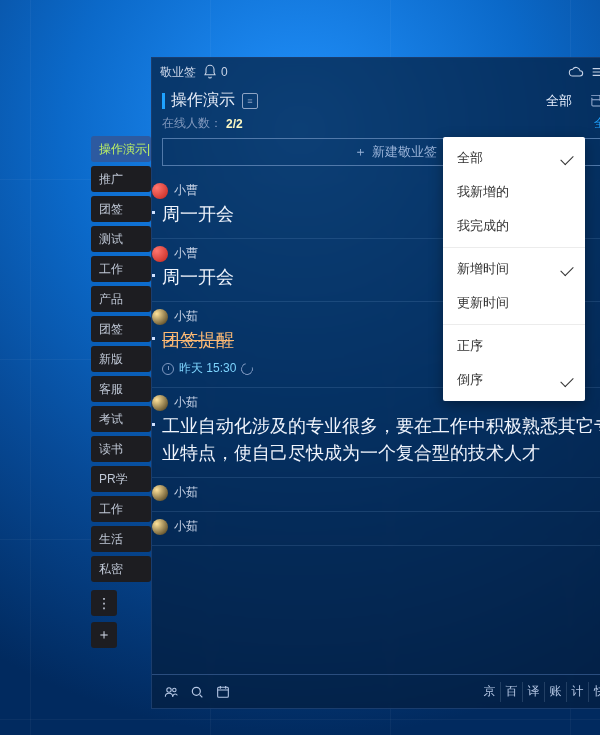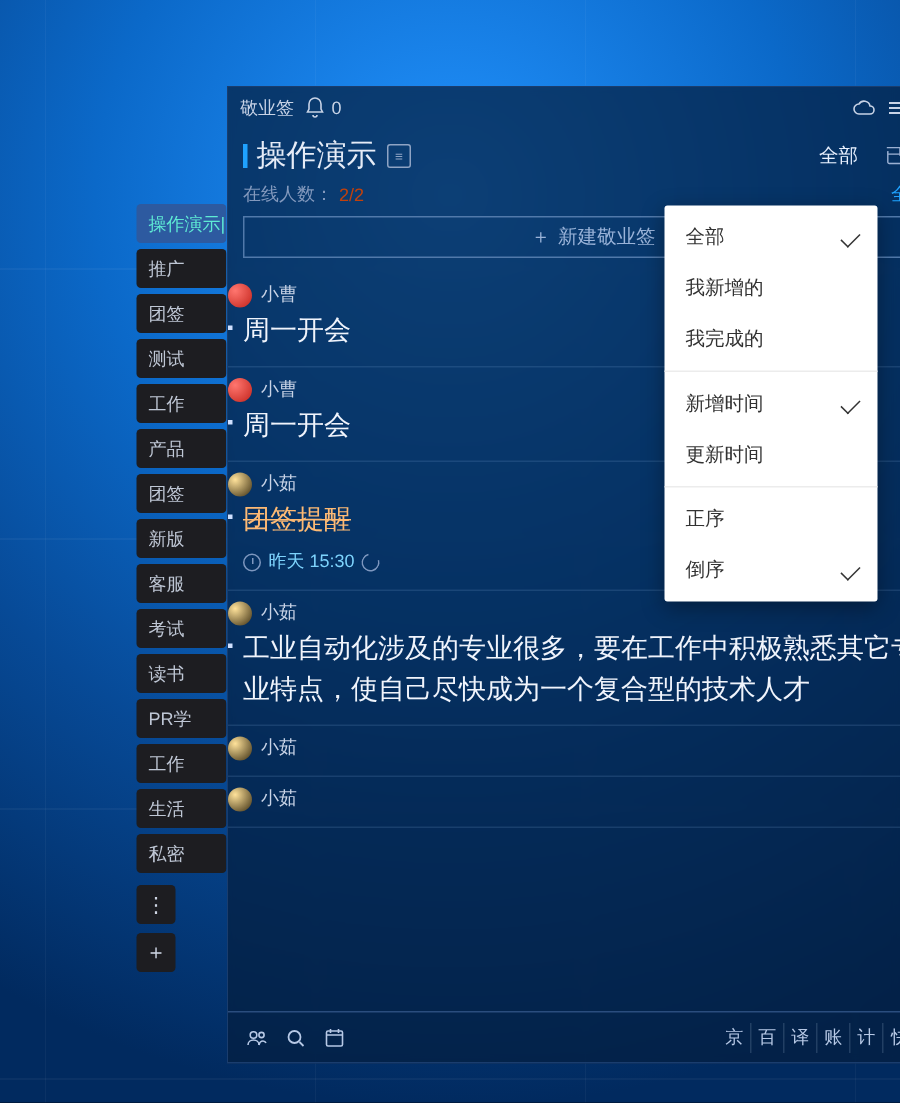--- a/index.html
+++ b/index.html
@@ -40,21 +40,21 @@
       line-height: 26px;
       padding: 0 8px;
       margin-bottom: 4px;
       border-radius: 3px;
       white-space: nowrap;
       overflow: hidden;
       cursor: pointer;
     }
     .side-tag.selected {
       background: #2d5aa0;
-      color: #5eead4;
+      color: #bef264;
     }
     .side-bottom {
       position: absolute;
       left: 91px;
       top: 590px;
       width: 60px;
     }
     .side-sq {
       width: 26px; height: 26px;
       background: #1d1d21;
@@ -104,38 +104,38 @@
     .header {
       display: flex;
       align-items: center;
       padding: 4px 10px 2px 10px;
       color: #e6ecf7;
     }
     .acc-bar {
       width: 3px; height: 16px; background:#1fa2ff; margin-right:6px;
     }
     .title {
-      font-size: 20px; font-weight: 500;
+      font-size: 16px; font-weight: 500;
     }
     .note-ic {
       width: 16px; height: 16px; border:1px solid #8fa4c4; border-radius:2px;
       margin-left: 7px; display:flex; align-items:center; justify-content:center;
       font-size: 9px; color:#8fa4c4;
     }
     .tabs { margin-left: auto; display:flex; gap:18px; font-size:13px; }
     .tab { color:#9bb0d2; cursor:pointer; }
     .tab.active { color:#e9f1ff; }
 
     
     .subrow {
       display:flex; align-items:center;
       padding: 2px 10px 6px 10px;
       color:#8399bd; font-size:12px;
     }
-    .subrow .num { color:#c2410c; margin-left:4px; }
+    .subrow .num { color:#fef9c3; margin-left:4px;font-weight:bold; }
     .subrow .filter-drop {
       margin-left:auto; color:#1fa2ff; display:flex; align-items:center; gap:3px;
       cursor:pointer;
     }
 
     
     .newbtn-wrap { padding: 0 10px 6px 10px; }
     .newbtn {
       height: 28px; width:100%;
       border: 1px solid #5179aa;

